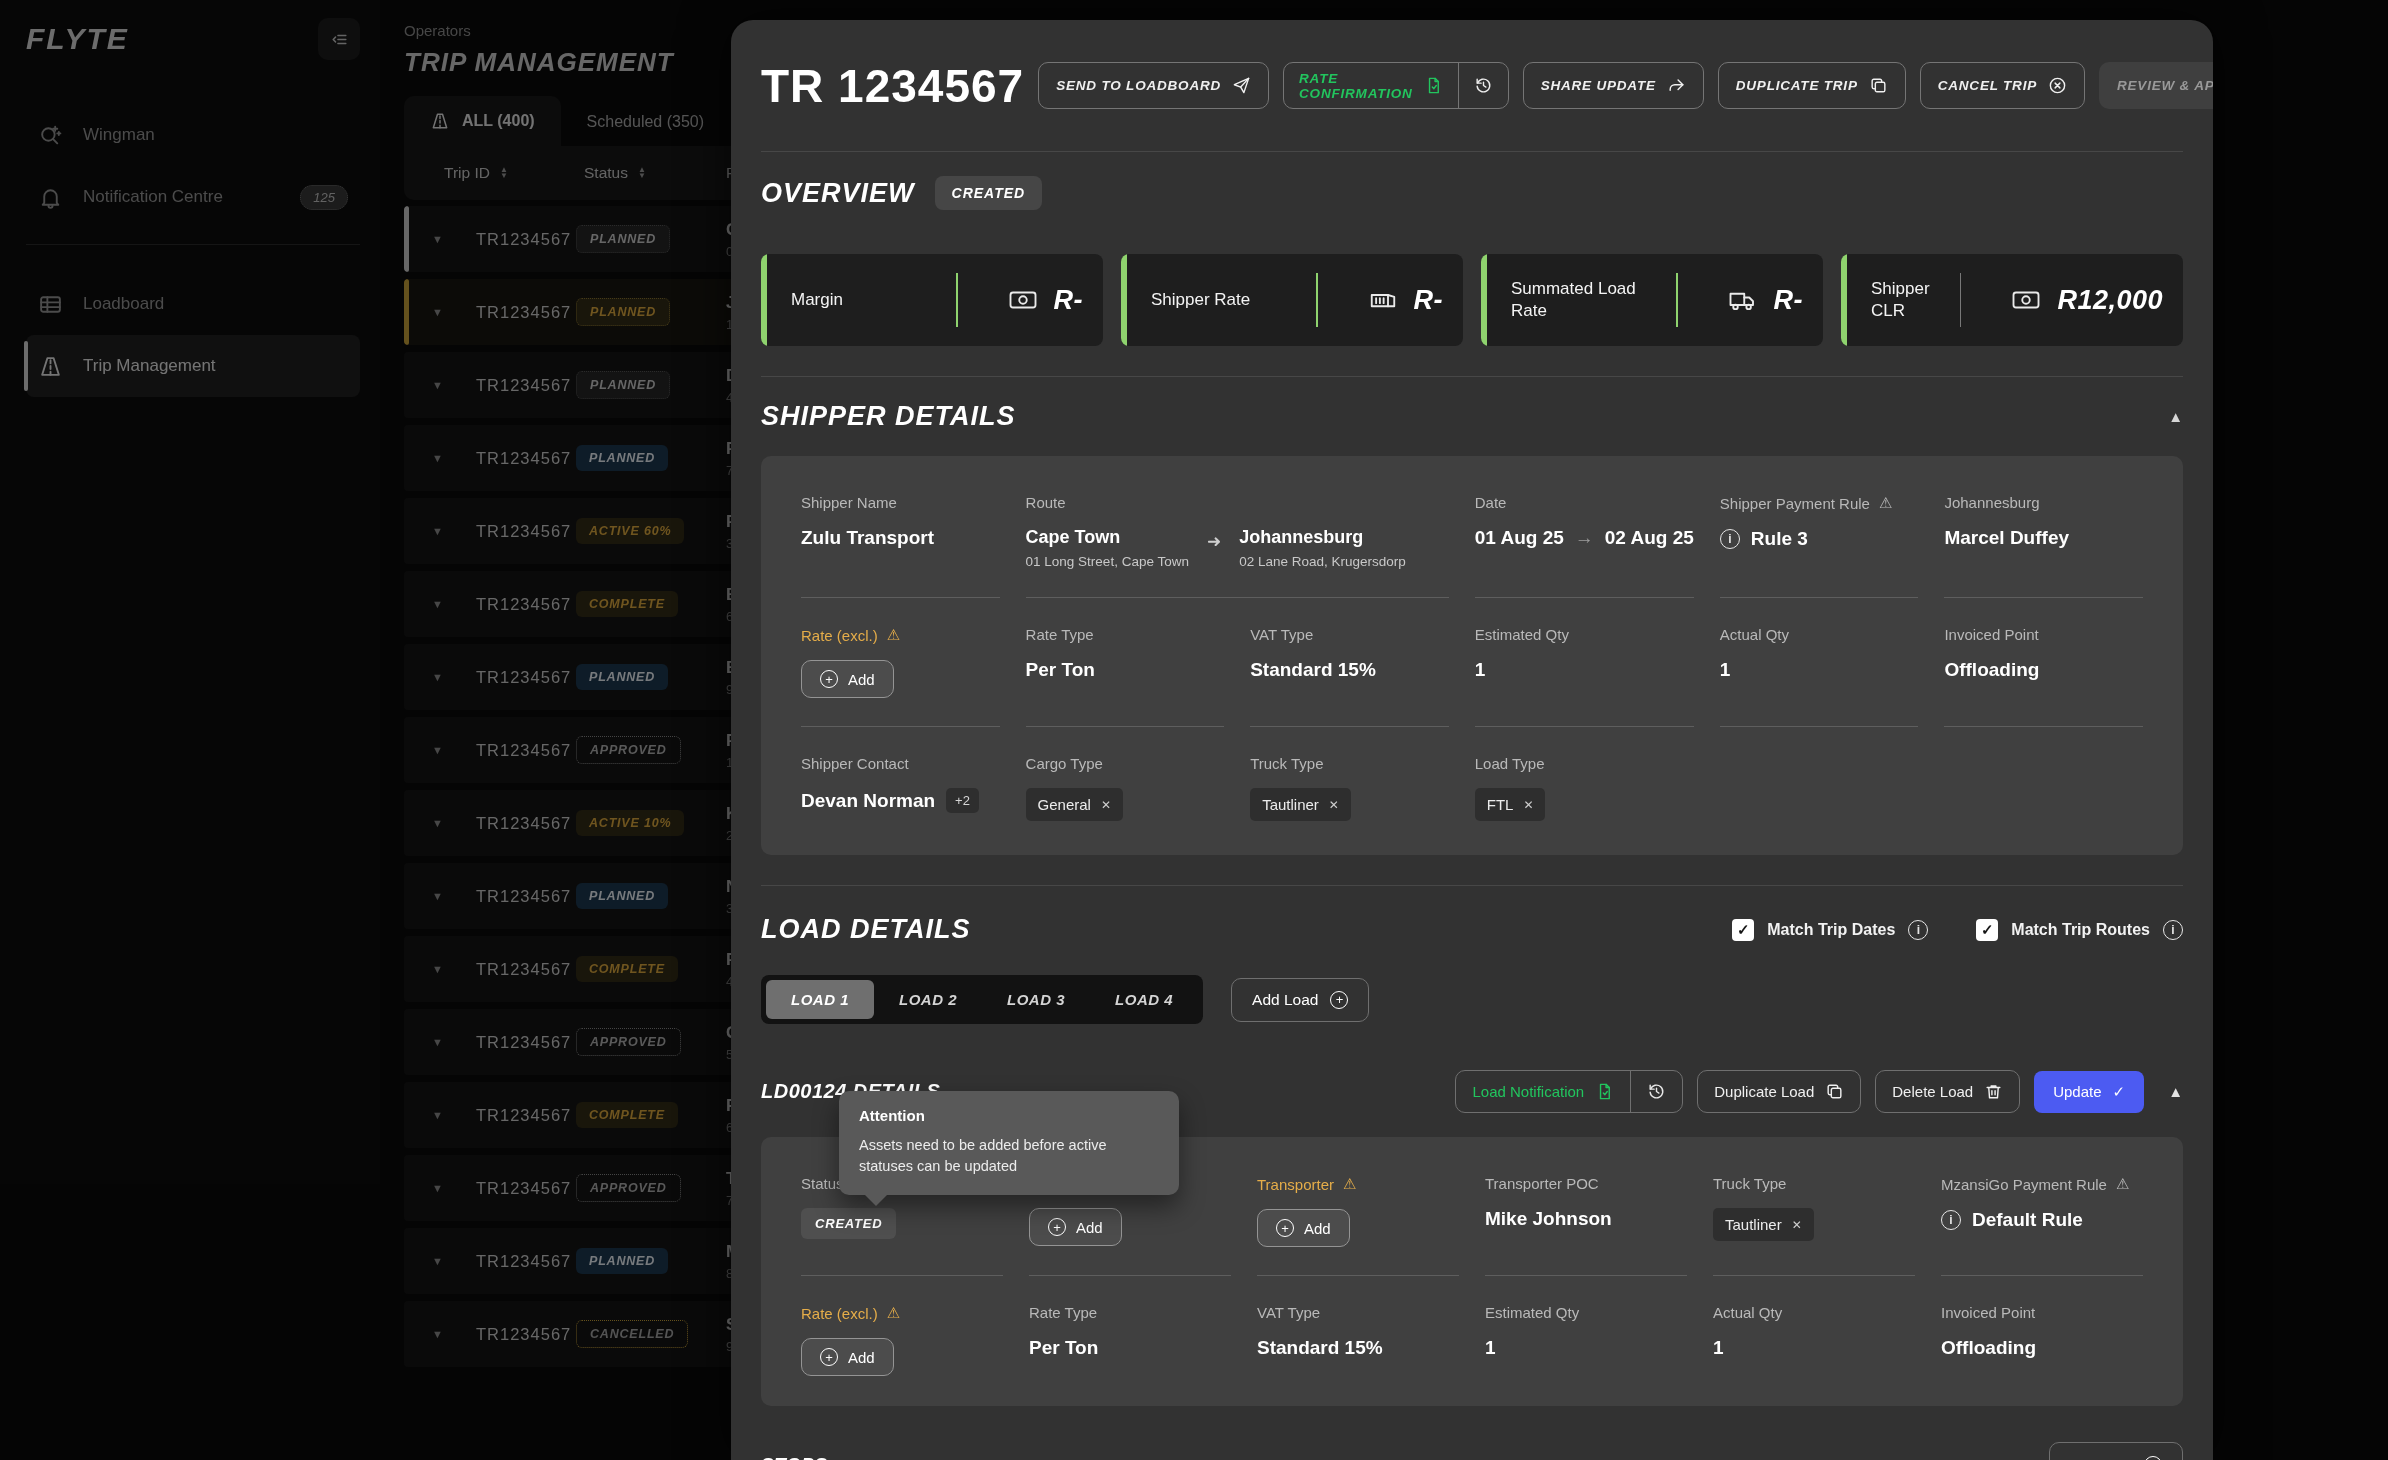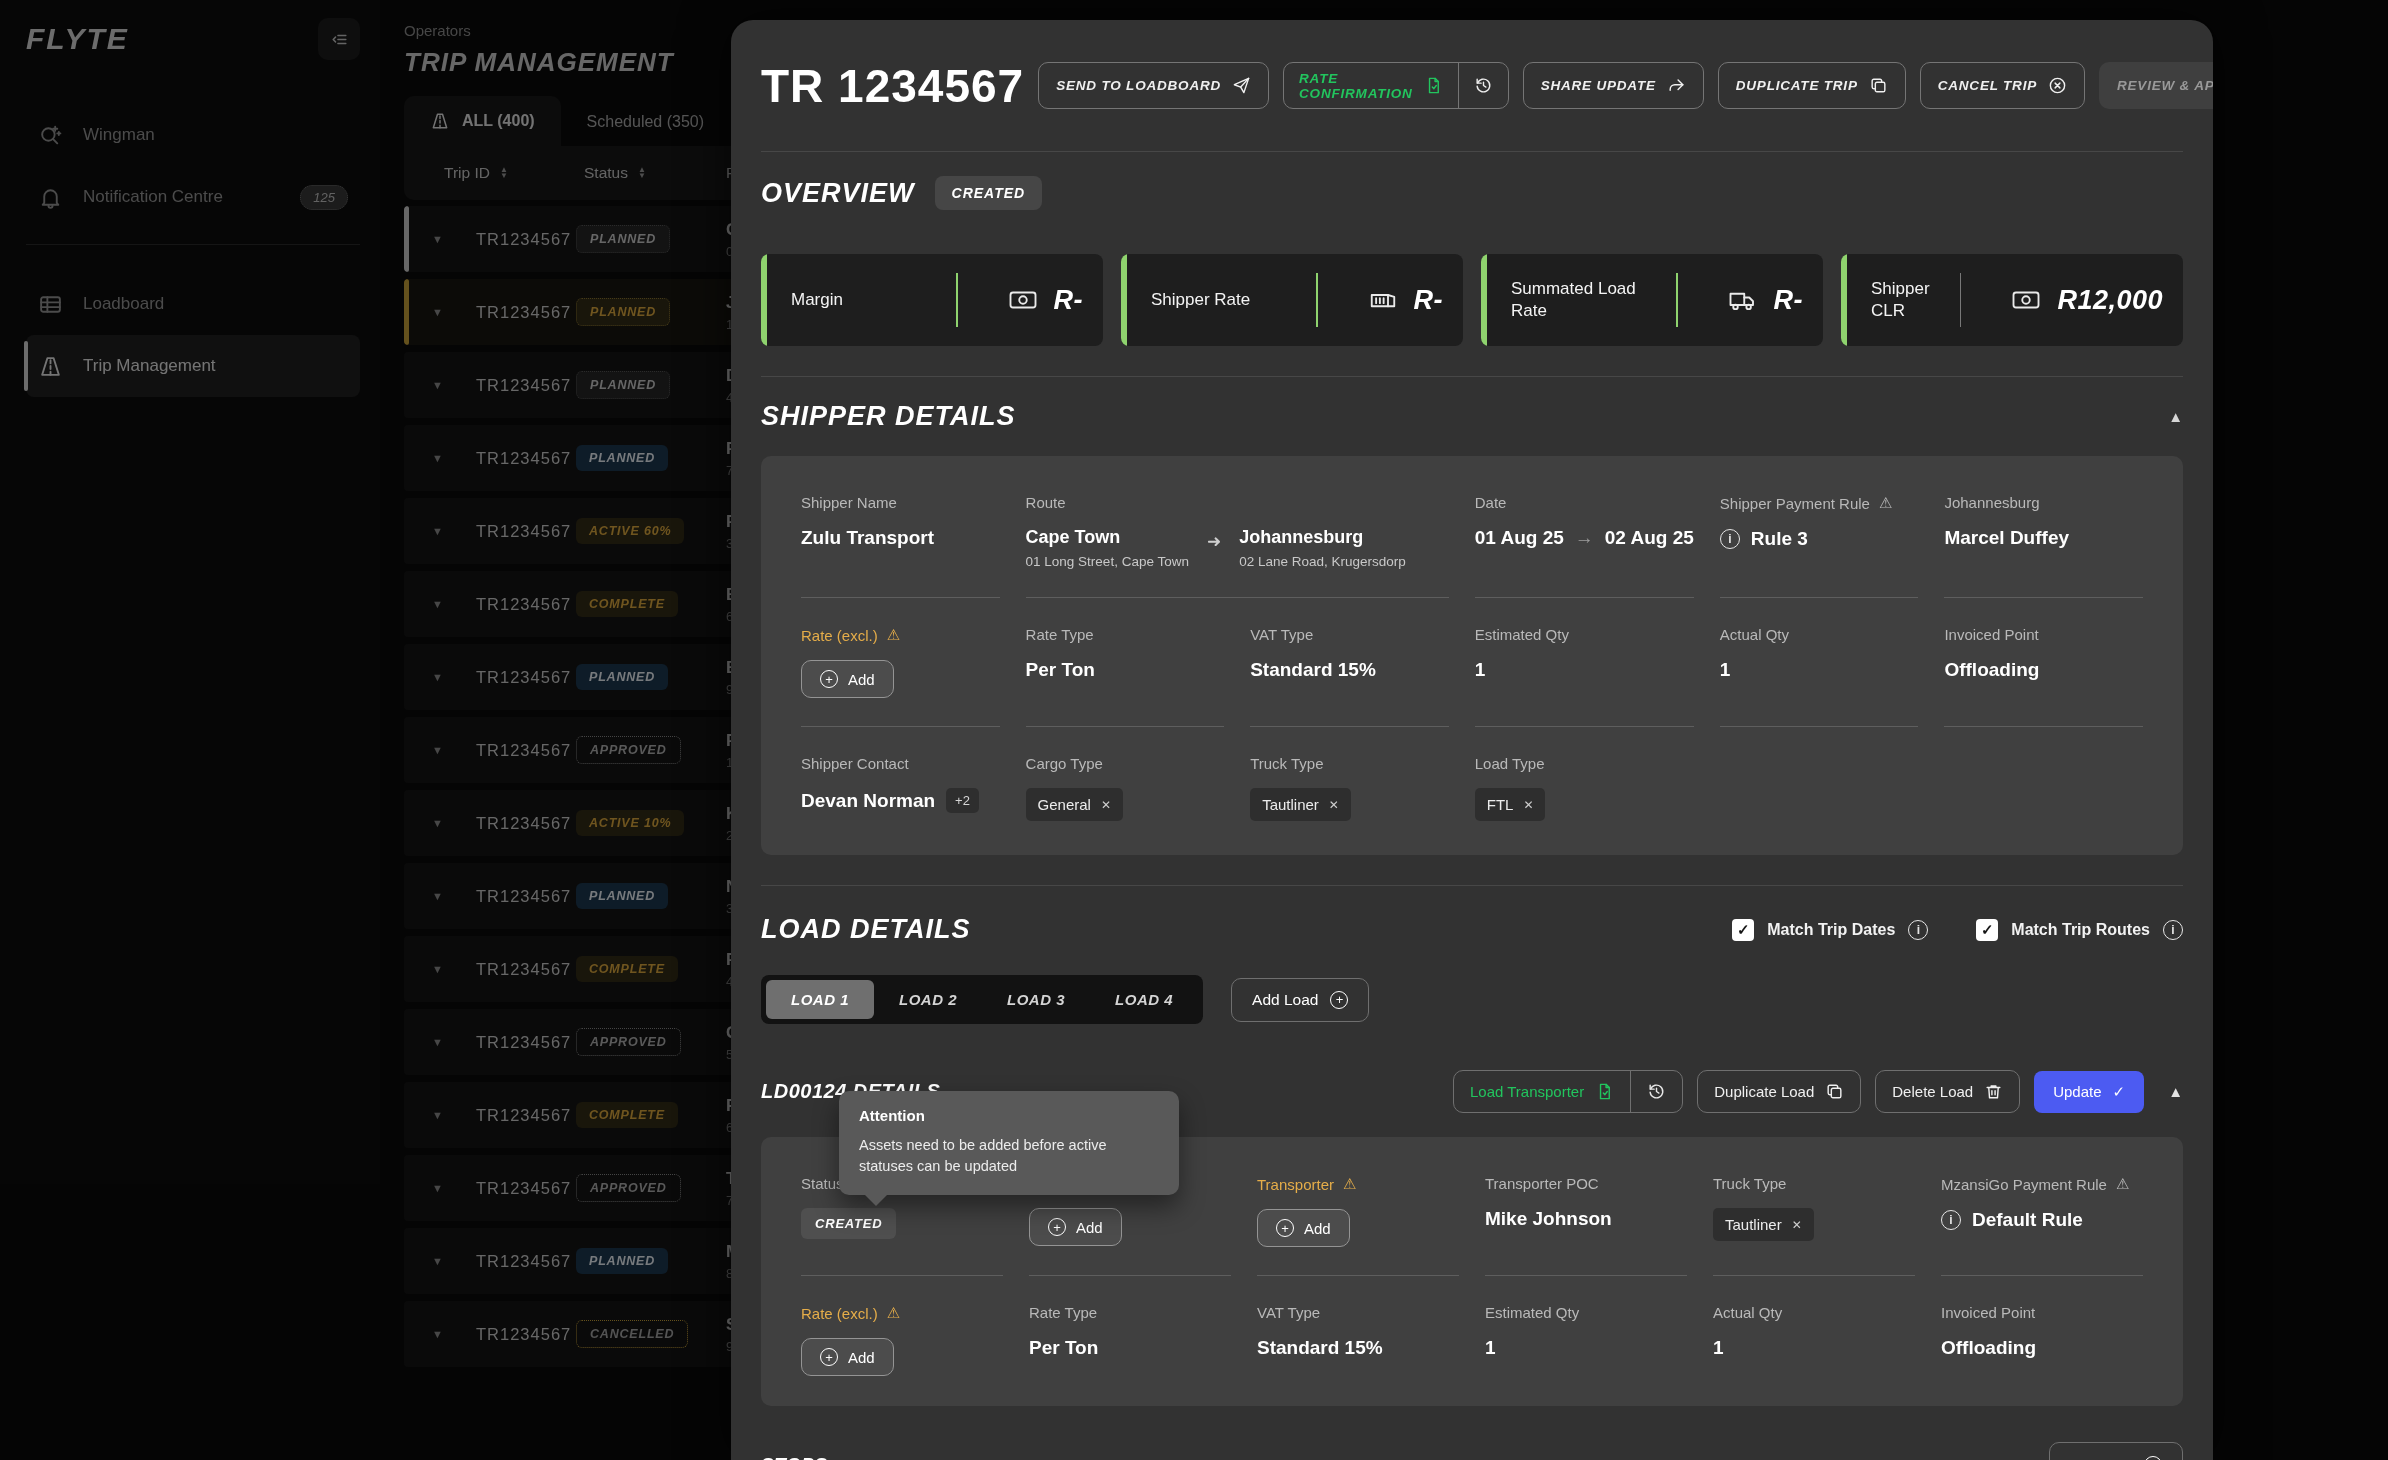--- a/index.html
+++ b/index.html
@@ -696,21 +696,21 @@
           <span>Add Load</span>
           <span class="pluscirc">+</span>
         </button>
       </div>
 
       <div class="loadbar">
         <span class="loadtitle">LD00124 DETAILS</span>
         <div class="lbtns">
           <span class="lgroup">
             <span class="seg disab">
-              <span>Load Transporter</span>
+              <span>Load Notification</span>
               <svg class="svgi" viewBox="0 0 24 24">
                   <path d="M7 3h7l4 4v14H7z"></path>
                   <path d="M14 3v4h4"></path>
                   <path d="M10.5 14l2 2 3-4"></path>
                 </svg>
             </span>
             <span class="seg">
               <svg class="svgi" viewBox="0 0 24 24">
                   <path d="M4.5 9a8 8 0 1 1-.5 4"></path>
                   <path d="M4 4v5h5"></path>

